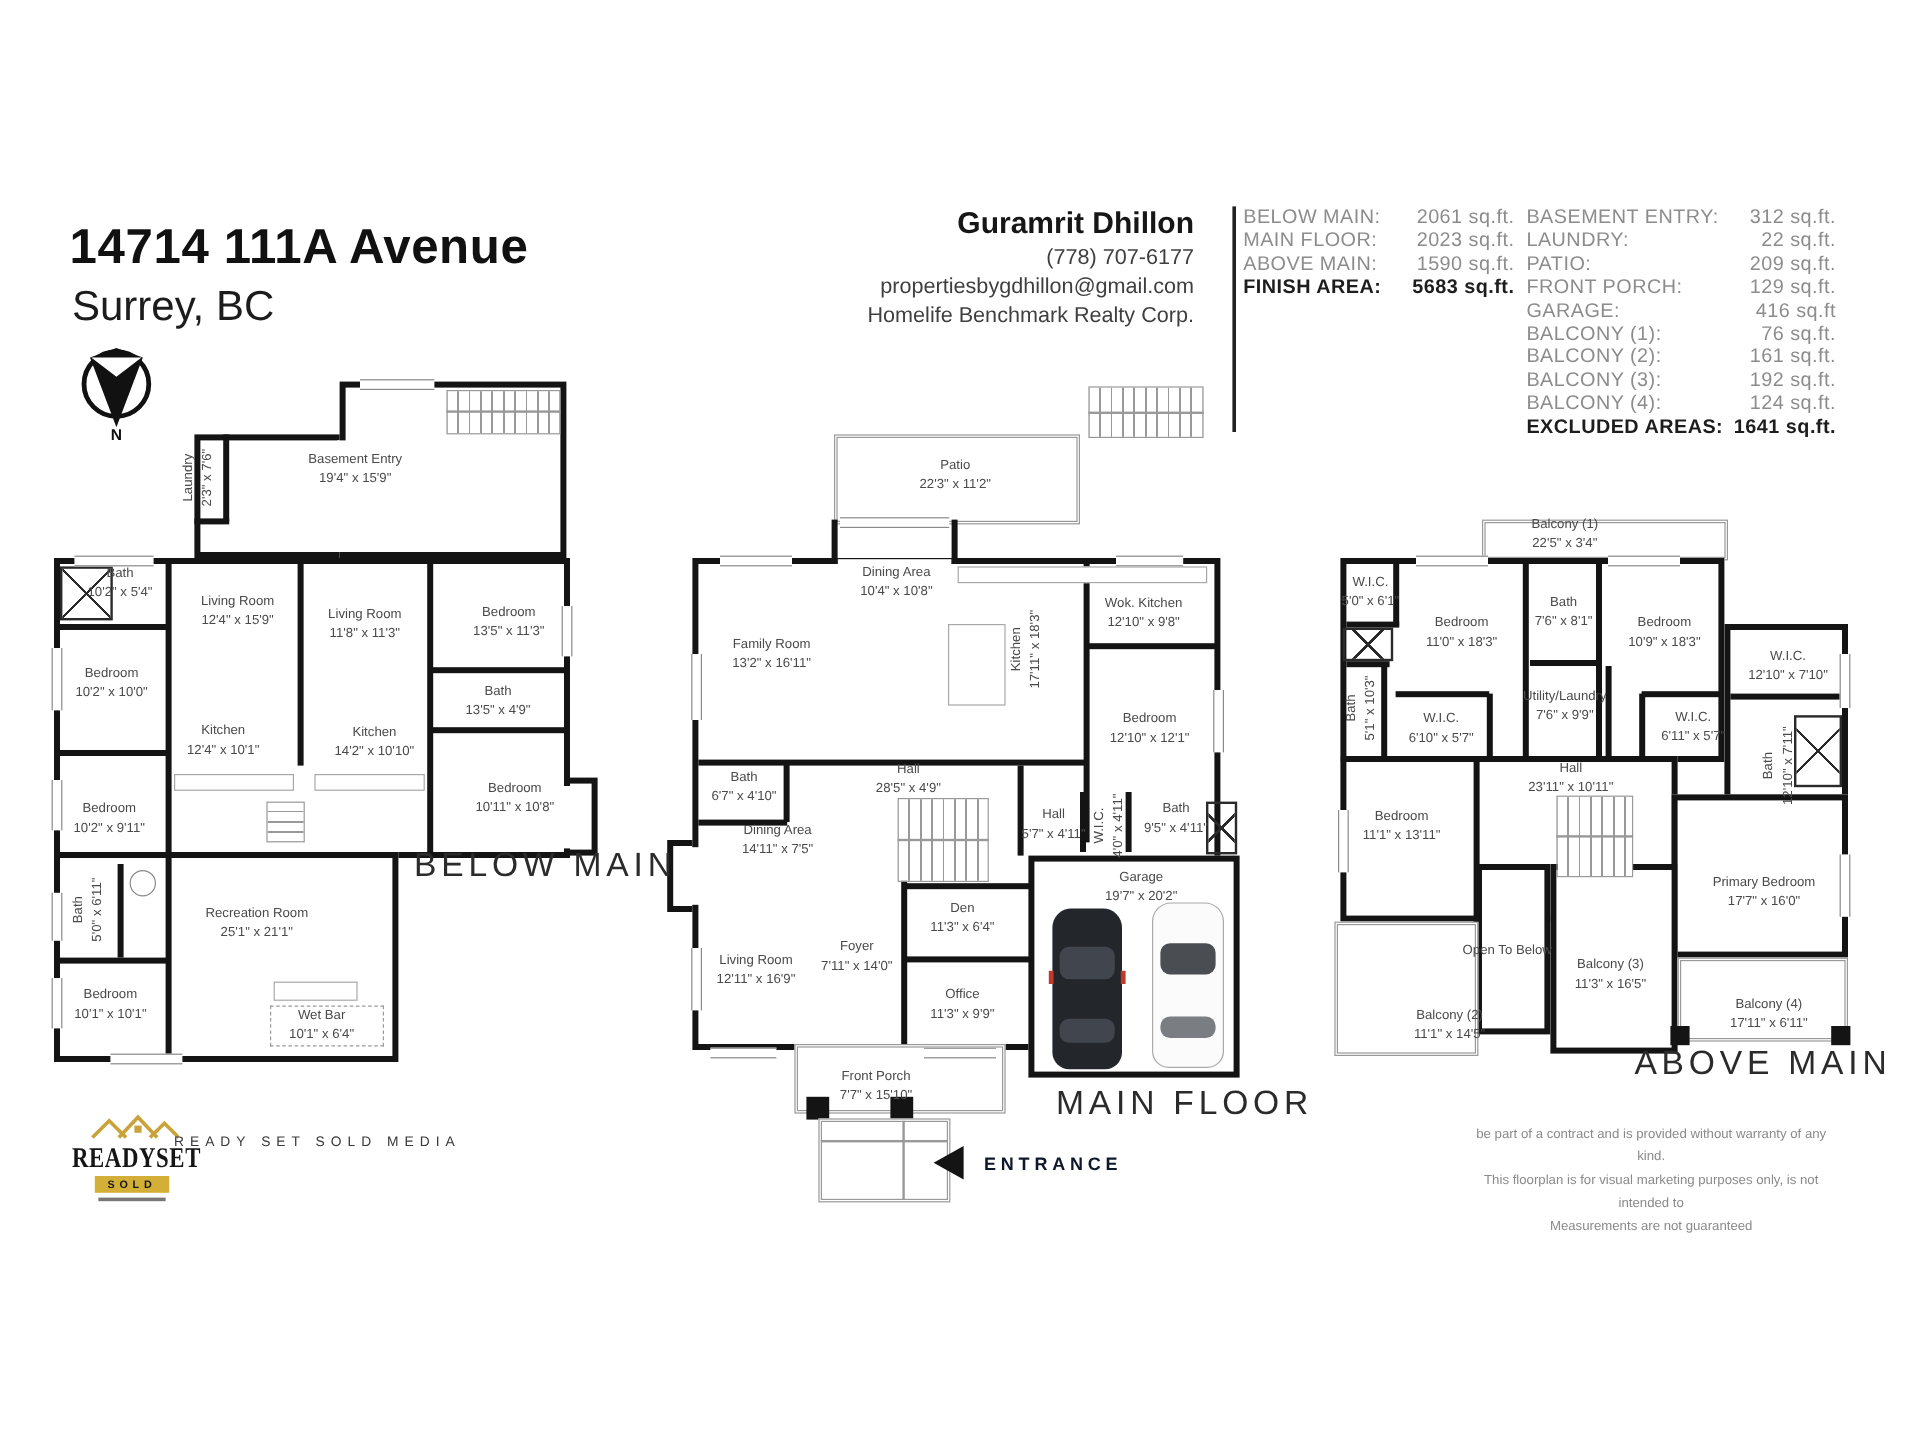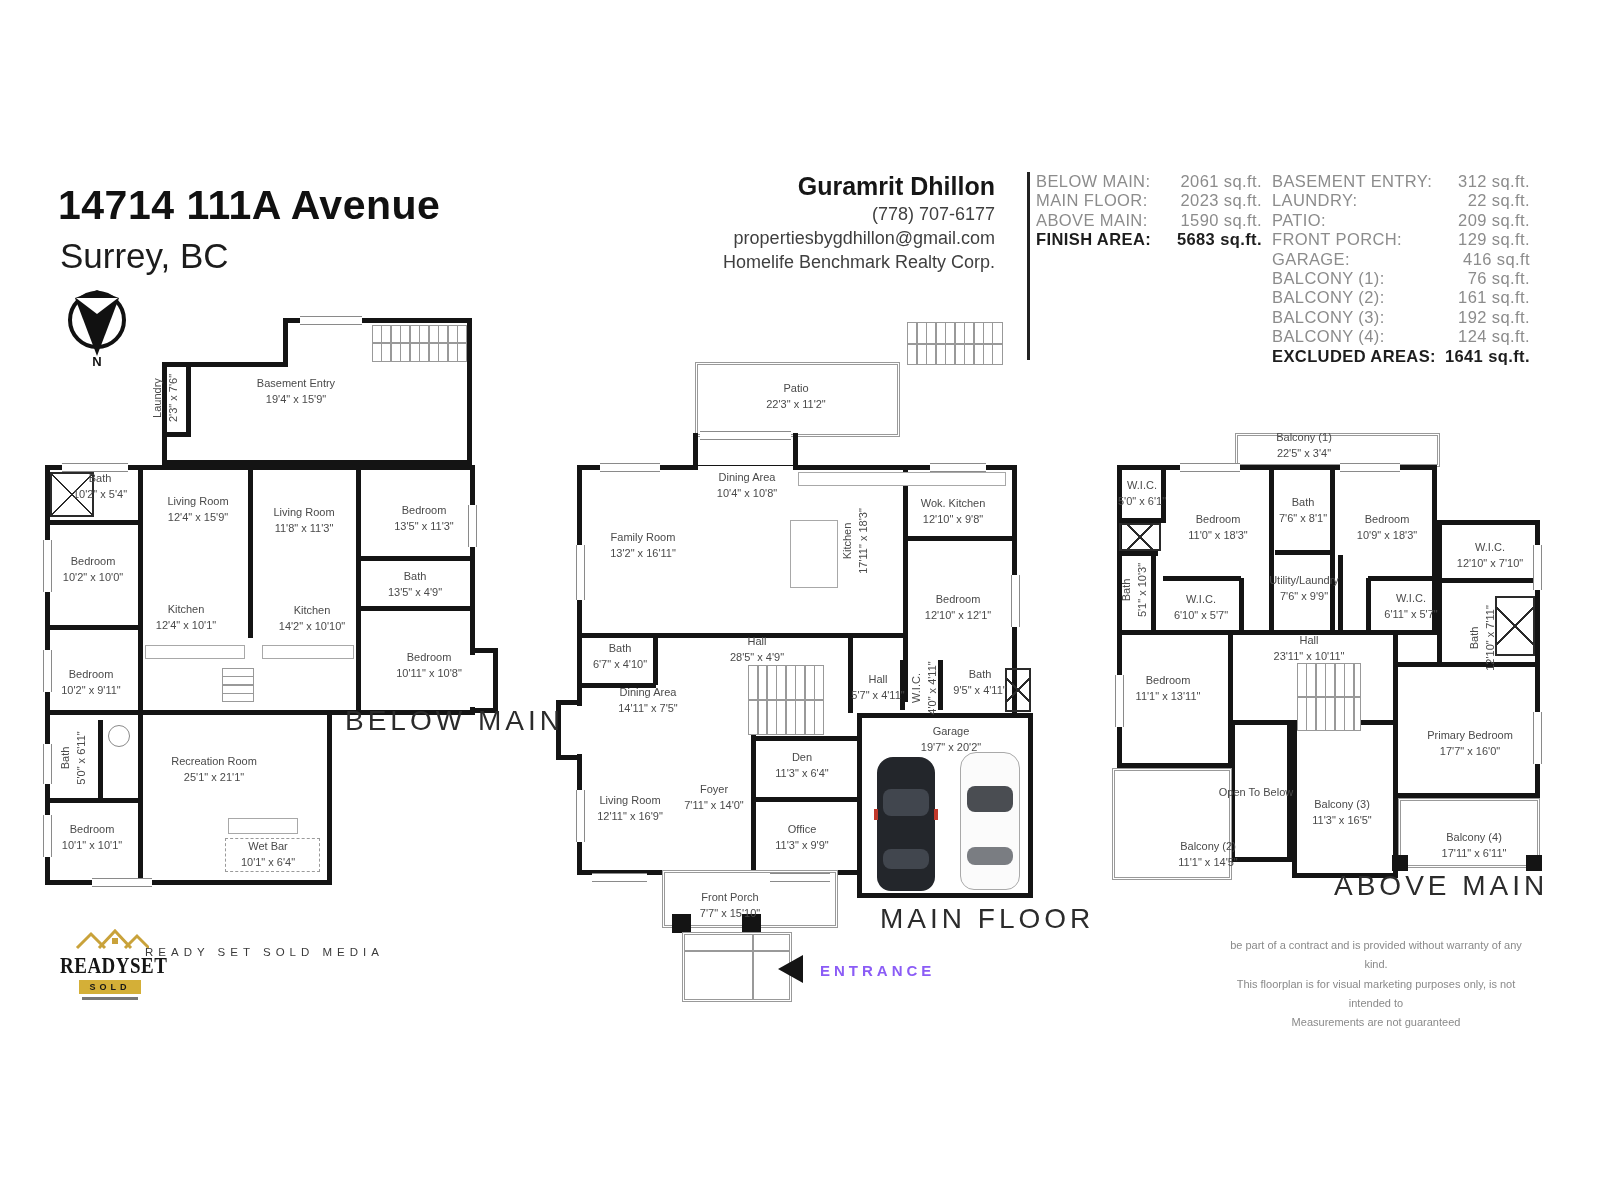--- a/index.html
+++ b/index.html
@@ -41,21 +41,21 @@
   .rl{position:absolute;transform:translate(-50%,-50%);text-align:center;font-size:11px;color:#4a4a4a;
       line-height:1.45;white-space:nowrap;z-index:30;}
   .rl span{display:block;}
   .rot{transform:translate(-50%,-50%) rotate(-90deg);}
   .ftitle{position:absolute;font-size:28px;letter-spacing:4px;color:#2b2b2b;white-space:nowrap;z-index:31;}
   
   .car{position:absolute;border-radius:16px 16px 14px 14px;}
   .car .glass{position:absolute;left:6px;width:46px;border-radius:8px;}
   
   .tri{position:absolute;width:0;height:0;border-top:14px solid transparent;border-bottom:14px solid transparent;border-right:25px solid #141414;}
-  .entr{position:absolute;font-size:15px;font-weight:bold;letter-spacing:4px;color:#8b5cf6;}
+  .entr{position:absolute;font-size:15px;font-weight:bold;letter-spacing:4px;color:#0f172a;}
   
   .logo{position:absolute;left:60px;top:928px;width:100px;text-align:center;}
   .logo .rs{font-family:"Liberation Serif",serif;font-size:19px;font-weight:bold;letter-spacing:0.5px;color:#151515;transform:scale(1,1.25);}
   .logo .sold{display:inline-block;background:#d4af37;color:#171717;font-size:9px;font-weight:bold;letter-spacing:4px;padding:2px 10px;margin-top:2px;}
   .logo .tagbar{height:3px;width:56px;background:#777;margin:3px auto 0;}
   .rssm{position:absolute;left:145px;top:946px;font-size:11.5px;font-weight:normal;letter-spacing:5px;color:#3a3a3a;}
   .disc{position:absolute;left:1228px;top:936px;width:296px;text-align:center;font-size:11px;color:#8a8a8a;line-height:1.75;}
   .fixt{position:absolute;border:1.5px solid #8a8a8a;background:#fff;box-sizing:border-box;}
 </style>
 </head>
@@ -497,21 +497,21 @@
       </div>
     <div class="rl" style="left:1342px;top:813px;">
         <span>Balcony (3)</span>
         <span>11'3" x 16'5"</span>
       </div>
     <div class="rl" style="left:1474px;top:846px;">
         <span>Balcony (4)</span>
         <span>17'11" x 6'11"</span>
       </div>
 
-    <div class="ftitle" style="left:1334px;top:870px;">ABOVE MAIN</div>
+    <div class="ftitle" style="left:1362px;top:870px;">ABOVE MAIN</div>
   </div>
 
   <div class="logo">
     <svg width="78" height="22" viewBox="0 0 78 22">
       <path d="M6 20 L20 6 L34 20" fill="none" stroke="#c9a23a" stroke-width="3"></path>
       <path d="M28 20 L44 3 L60 20" fill="none" stroke="#c9a23a" stroke-width="3"></path>
       <path d="M54 20 L66 8 L78 20" fill="none" stroke="#c9a23a" stroke-width="3"></path>
       <rect x="41" y="10" width="6" height="6" fill="#c9a23a"></rect>
     </svg>
     <div class="rs">READYSET</div>

